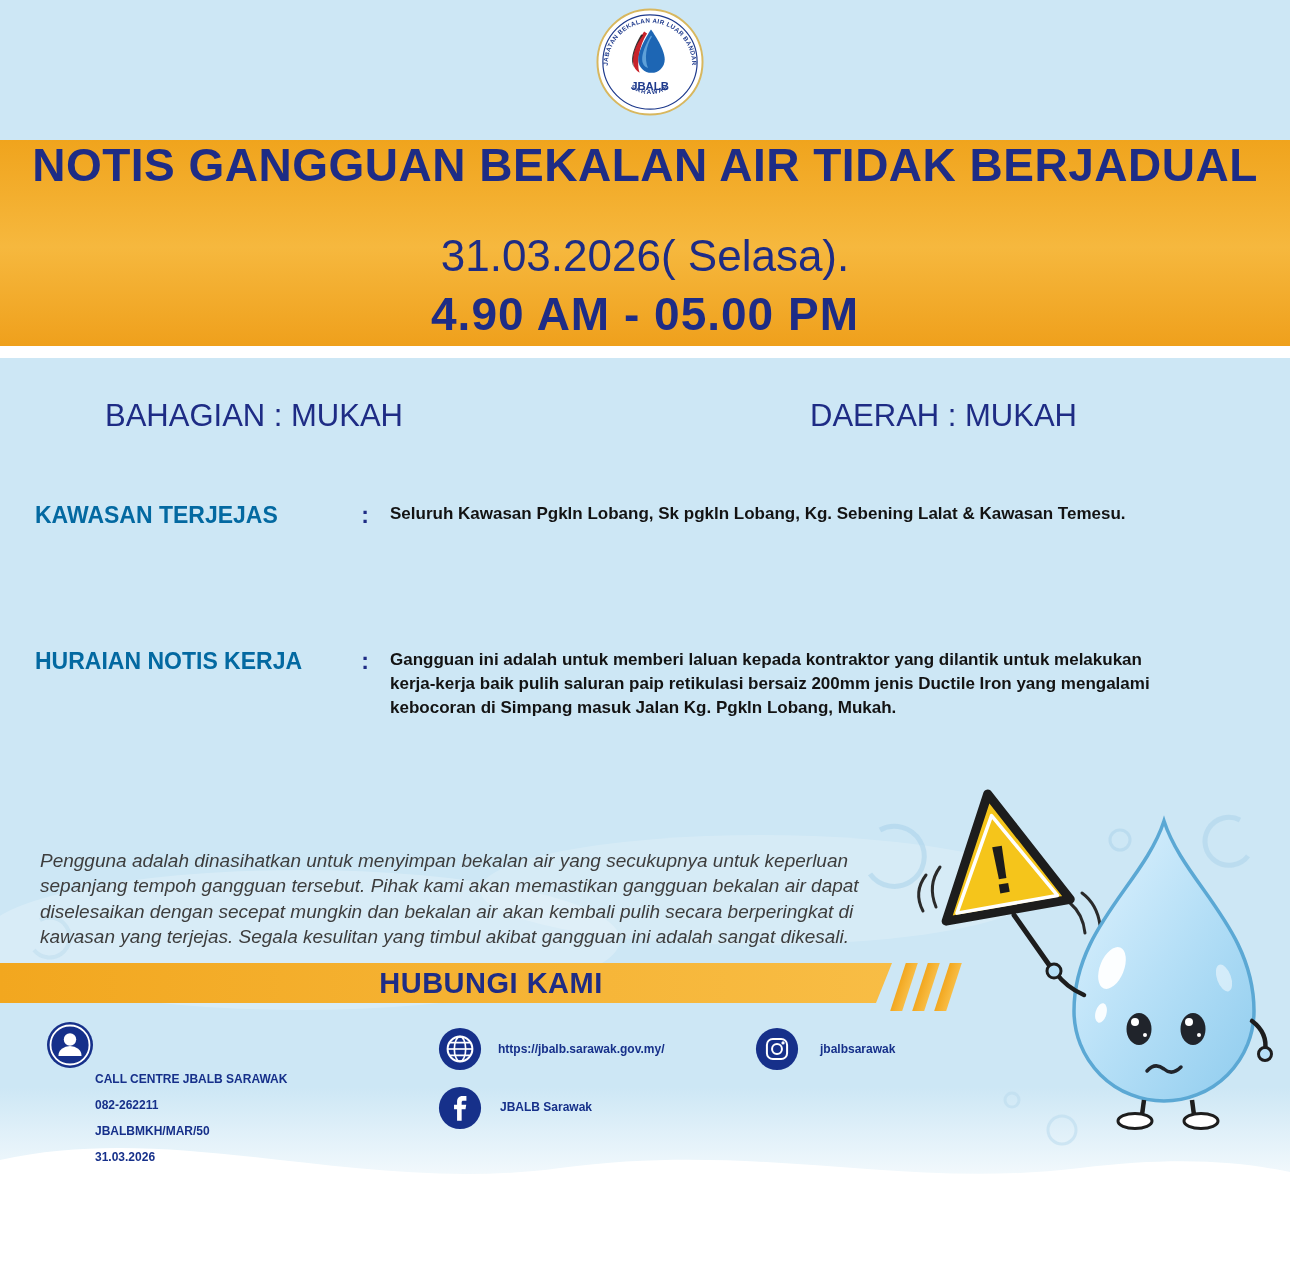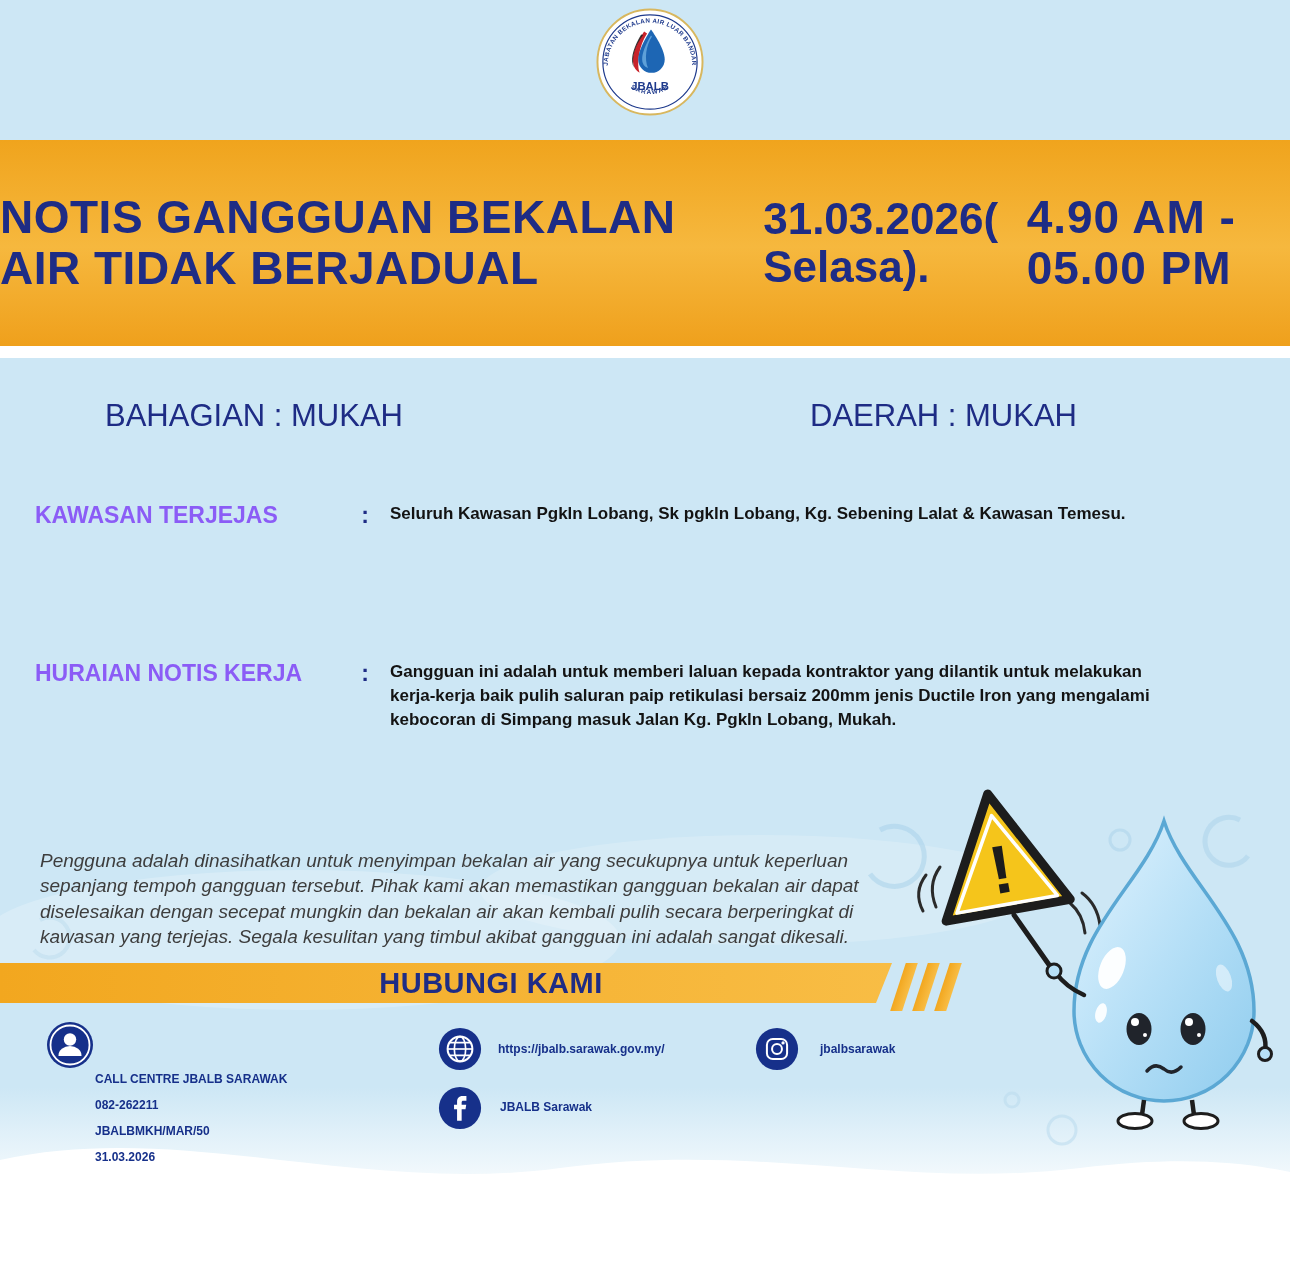--- a/index.html
+++ b/index.html
@@ -8,34 +8,34 @@
 
   .bg-top  { position:absolute; left:0; top:0;    width:1290px; height:140px; background:#cde7f5; z-index:0; }
   .bg-main { position:absolute; left:0; top:358px; width:1290px; height:848px; z-index:0;
              background:linear-gradient(180deg,#cde7f5 0%, #cde7f5 86%, rgba(205,231,245,0) 100%); }
   .splash  { position:absolute; left:0; top:800px; width:1290px; height:462px; z-index:1; pointer-events:none; }
 
   .logo { position:absolute; left:596px; top:8px; width:108px; height:108px; z-index:3; }
 
   .banner { position:absolute; left:0; top:140px; width:1290px; height:206px; z-index:2;
             background:linear-gradient(180deg,#f0a41d 0%, #f6b83e 52%, #efa01c 100%);
-            display:flex; flex-direction:row; align-items:center; gap:9px; }
+            display:flex; flex-direction:column; align-items:center; gap:9px; }
   .banner .t1 { font-size:46px; font-weight:bold; color:#1e2c85; letter-spacing:0.5px; line-height:1.1; }
-  .banner .t2 { font-size:44px; font-weight:bold; color:#1e2c85; line-height:1.1; }
+  .banner .t2 { font-size:44px; font-weight:normal; color:#1e2c85; line-height:1.1;margin-top:32px; }
   .banner .t3 { font-size:46px; font-weight:bold; color:#1e2c85; letter-spacing:1px; line-height:1.1; }
 
   .region-label { position:absolute; font-size:31px; font-weight:normal; color:#1e2c85; z-index:2; }
   #bahagian { left:105px; top:398px; }
   #daerah   { left:810px; top:398px; }
 
   .detail-row { position:absolute; left:35px; width:1215px; display:grid;
                 grid-template-columns:305px 50px 790px; z-index:2; }
   #row-kawasan { top:502px; }
-  #row-huraian { top:648px;margin-top:12px; }
-  .detail-label { font-size:23px; font-weight:bold; color:#8b5cf6; }
+  #row-huraian { top:648px; }
+  .detail-label { font-size:23px; font-weight:bold; color:#0369a1; }
   .detail-colon { font-size:23px; font-weight:bold; color:#1e2c85; text-align:center; }
   .detail-text  { font-size:17px; font-weight:bold; color:#131313; line-height:1.42; }
 
   .advisory { position:absolute; left:40px; top:848px; width:892px; z-index:2;
               font-size:19px; font-style:italic; color:#3d3d3d; line-height:1.34; }
 
   .hubungi-bar { position:absolute; left:0; top:963px; width:892px; height:40px; z-index:2;
                  background:linear-gradient(90deg,#f2a71f,#f8bd45);
                  clip-path:polygon(0 0, 100% 0, calc(100% - 16px) 100%, 0 100%);
                  display:flex; align-items:center; justify-content:center; padding-left:90px; }

